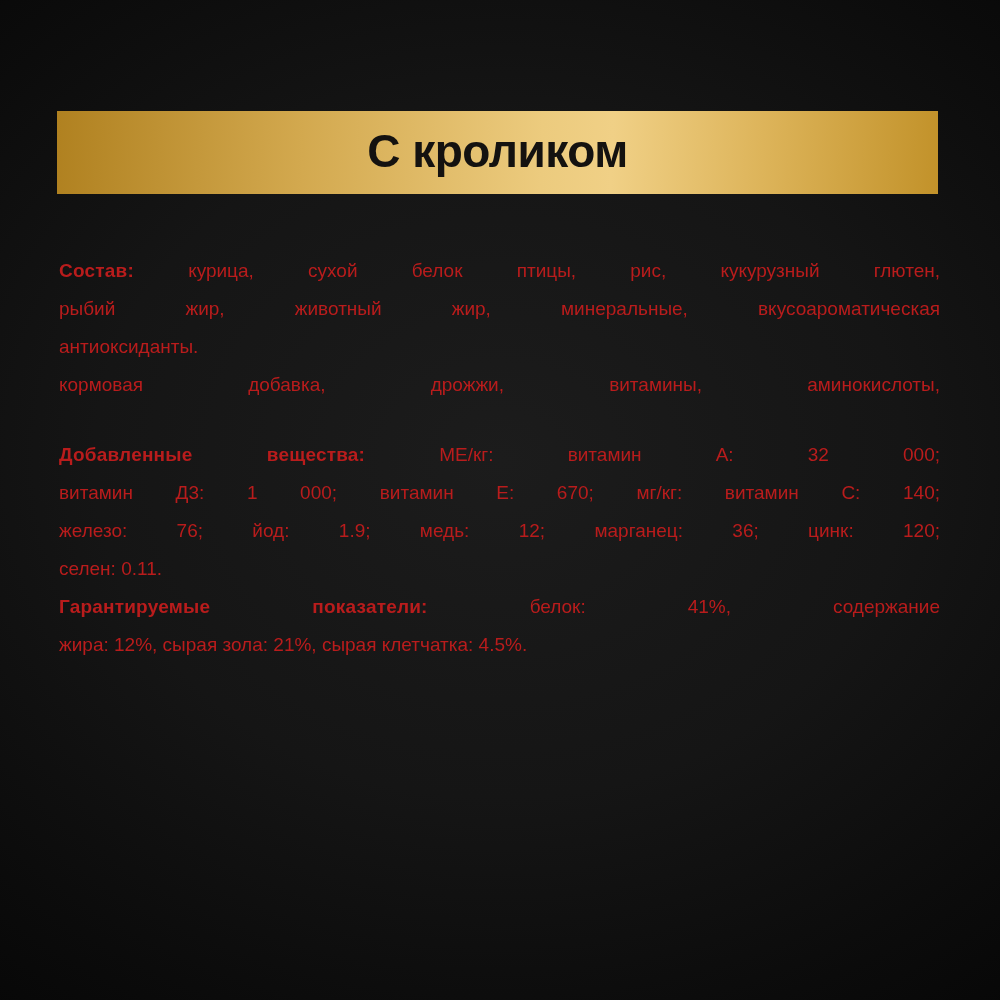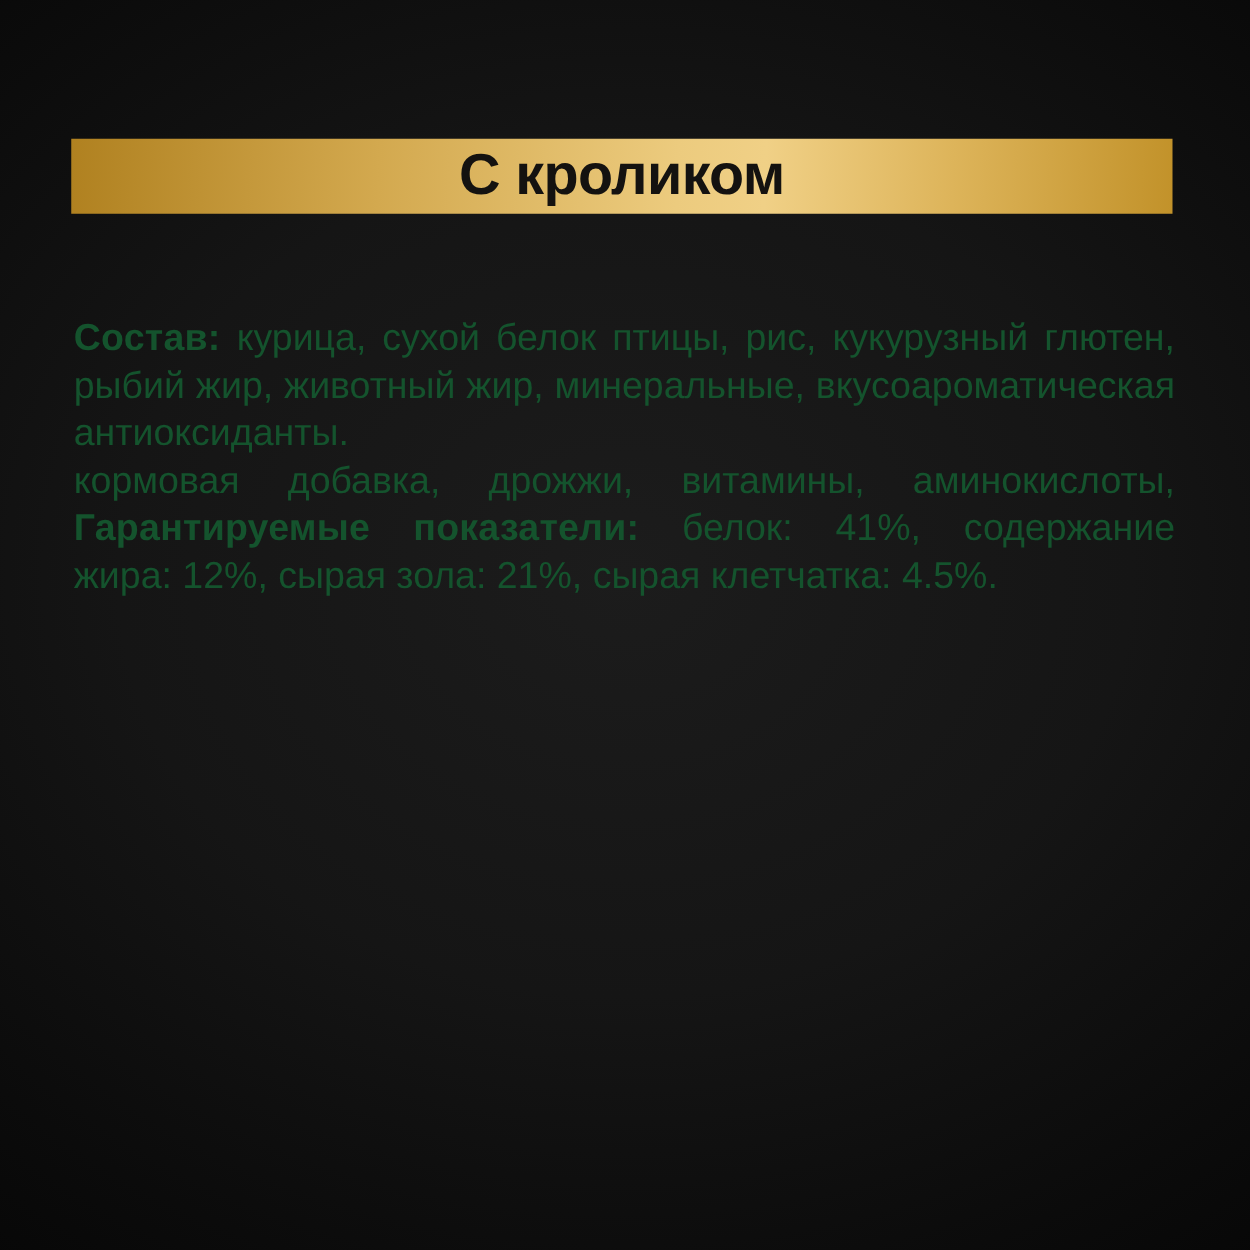--- a/index.html
+++ b/index.html
@@ -14,21 +14,21 @@
     background: radial-gradient(ellipse 90% 75% at 50% 46%, #1c1c1c 0%, #151515 45%, #0b0b0b 78%, #050505 100%);
     font-family: "Liberation Sans", "DejaVu Sans", sans-serif;
   }
 
   
   .banner {
     position: absolute;
     left: 57px;
     top: 111px;
     width: 881px;
-    height: 60px;
+    height: 83px;
     background: linear-gradient(92deg,
       #b08120 0%,
       #d3a94f 28%,
       #eccb7e 55%,
       #f0d086 63%,
       #ddb45a 80%,
       #c2922a 100%);
     display: flex;
     align-items: center;
     justify-content: center;
@@ -41,22 +41,22 @@
     line-height: 1;
     padding-bottom: 4px;
   }
 
   
   .content {
     position: absolute;
     left: 59px;
     top: 252px;
     width: 881px;
-    color: #14532d;
-    font-size: 30px;
+    color: #b91c1c;
+    font-size: 19px;
     line-height: 38px;
   }
   .section { margin: 0; }
   #section-additives { margin-top: 32px; }
   #section-guaranteed { }
 
   .line {
     text-align: justify;
     text-align-last: justify;
     white-space: normal;
@@ -81,20 +81,29 @@
   <div class="section" id="section-composition">
     <div class="line">
       <span class="section-label">Состав:</span>
       <span>курица, сухой белок птицы, рис, кукурузный глютен,</span>
     </div>
     <div class="line">рыбий жир, животный жир, минеральные, вкусоароматическая</div>
     <div class="line last">антиоксиданты.</div>
     <div class="line">кормовая добавка, дрожжи, витамины, аминокислоты,</div>
   </div>
 
+  <div class="section" id="section-additives">
+    <div class="line">
+      <span class="section-label">Добавленные вещества:</span>
+      <span>МЕ/кг: витамин А: 32 000;</span>
+    </div>
+    <div class="line">витамин Д3: 1 000; витамин Е: 670; мг/кг: витамин С: 140;</div>
+    <div class="line">железо: 76; йод: 1.9; медь: 12; марганец: 36; цинк: 120;</div>
+    <div class="line last">селен: 0.11.</div>
+  </div>
 
   <div class="section" id="section-guaranteed">
     <div class="line">
       <span class="section-label">Гарантируемые показатели:</span>
       <span>белок: 41%, содержание</span>
     </div>
     <div class="line last">жира: 12%, сырая зола: 21%, сырая клетчатка: 4.5%.</div>
   </div>
 
 </div>

